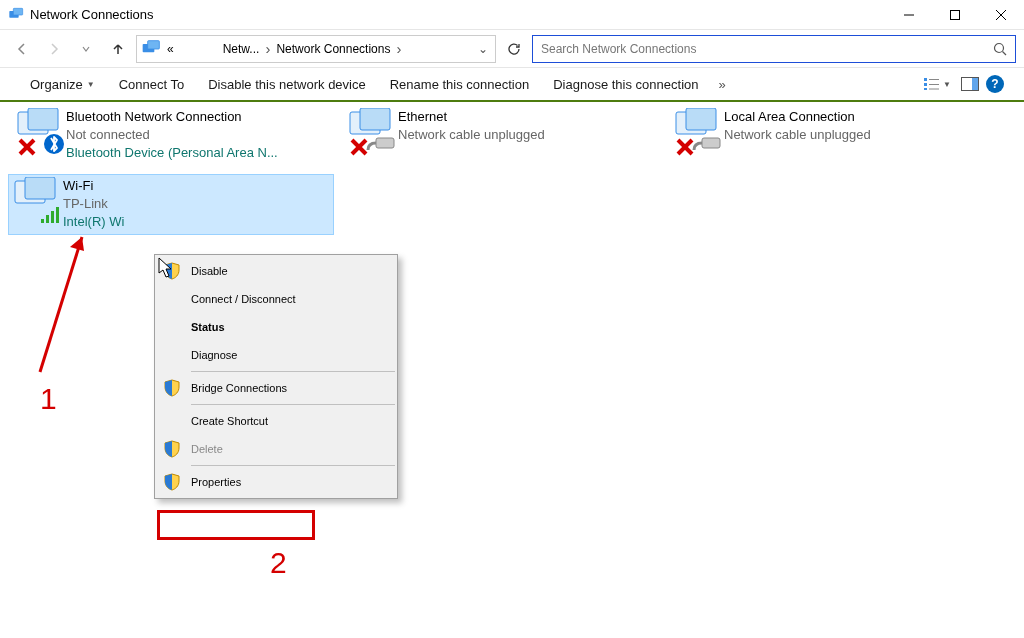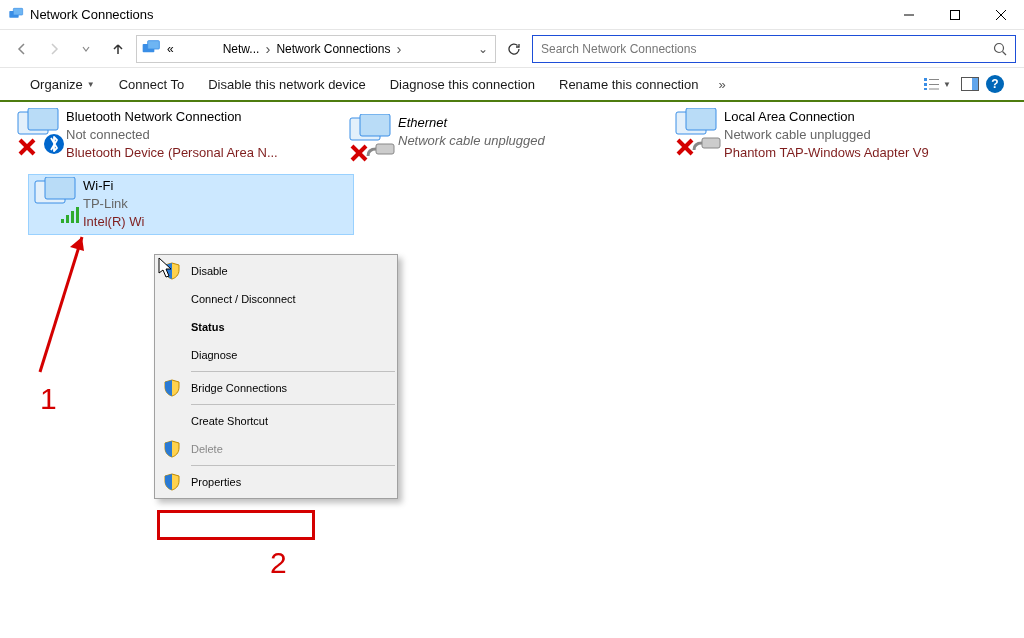--- a/index.html
+++ b/index.html
@@ -32,21 +32,21 @@
   .help-icon { width:18px;height:18px;border-radius:50%;background:#0067b8;color:#fff;display:flex;align-items:center;justify-content:center;font-size:12px;font-weight:bold;}
 
   .content { position: relative; padding: 8px 12px; height: calc(100% - 30px - 38px - 34px); background: #fff; }
 
   .adapter { position: absolute; width: 320px; display: flex; align-items: flex-start; gap: 0; }
   .adapter.wide { width: 320px; }
   .adapter-icon { width: 52px; height: 48px; position: relative; flex-shrink:0;}
   .adapter-info { display: flex; flex-direction: column; line-height: 1.4; font-size: 13px; }
   .adapter-info .name { color:#000; }
   .adapter-info .status { color:#666; }
-  .adapter-info .device { color:#7f1d1d; white-space: nowrap; overflow:hidden; text-overflow: ellipsis; max-width: 248px;}
+  .adapter-info .device { color:#0f766e; white-space: nowrap; overflow:hidden; text-overflow: ellipsis; max-width: 248px;}
 
   .adapter.selected { background: #cce8ff; border: 1px solid #99d1ff; padding: 2px; }
   .adapter.selected .adapter-info { }
 
   .context-menu { position:absolute; left:164px; top:255px; width:244px; background:#f0f0f0; border:1px solid #a0a0a0; box-shadow: 4px 4px 6px rgba(0,0,0,0.25); font-size:11px; padding:2px 0;}
   .cm-item { height:28px; display:flex; align-items:center; padding-left:36px; position:relative; color:#000;}
   .cm-item.disabled { color:#888; }
   .cm-item.bold { font-weight:700;}
   .cm-item .shield { position:absolute; left:8px; width:18px; height:18px; }
   .cm-sep { height:1px; background:#c0c0c0; margin:2px 2px 2px 36px; }
@@ -139,24 +139,24 @@
       <span>Organize</span>
       <span class="dd">▼</span>
     </div>
   <div class="tb-item">
       <span>Connect To</span>
     </div>
   <div class="tb-item">
       <span>Disable this network device</span>
     </div>
   <div class="tb-item">
+      <span>Rename this connection</span>
+    </div>
+  <div class="tb-item">
       <span>Diagnose this connection</span>
-    </div>
-  <div class="tb-item">
-      <span>Rename this connection</span>
     </div>
   <div class="tb-overflow">»</div>
   <div class="tb-spacer"></div>
   <div class="view-split">
     <svg width="18" height="16" viewBox="0 0 18 16">
         <rect x="1" y="2" width="3" height="3" fill="#3a8ee6"></rect>
         <rect x="1" y="7" width="3" height="3" fill="#3a8ee6"></rect>
         <rect x="1" y="12" width="3" height="2" fill="#3a8ee6"></rect>
         <line x1="6" y1="3.5" x2="16" y2="3.5" stroke="#888"></line>
         <line x1="6" y1="8.5" x2="16" y2="8.5" stroke="#888"></line>
@@ -188,21 +188,21 @@
           </g>
       </svg>
     </div>
     <div class="adapter-info">
       <span class="name">Bluetooth Network Connection</span>
       <span class="status">Not connected</span>
       <span class="device">Bluetooth Device (Personal Area N...</span>
     </div>
   </div>
 
-  <div class="adapter wide" style="left:346px; top:12px;font-style:italic;">
+  <div class="adapter wide" style="left:346px; top:6px;">
     <div class="adapter-icon">
       <svg viewBox="0 0 52 48" width="52" height="48">
         <rect x="4" y="4" width="30" height="22" rx="2" fill="#e3f0fb" stroke="#3a8ee6"></rect>
         <rect x="14" y="0" width="30" height="22" rx="2" fill="#b9dcf7" stroke="#3a8ee6"></rect>
         <rect x="30" y="30" width="18" height="10" rx="2" fill="#ccc" stroke="#888"></rect>
         <path d="M30 35 Q22 35 22 42" stroke="#888" stroke-width="3" fill="none"></path>
         <g transform="translate(6,32)">
             <line x1="0" y1="0" x2="14" y2="14" stroke="#d40000" stroke-width="4"></line>
             <line x1="14" y1="0" x2="0" y2="14" stroke="#d40000" stroke-width="4"></line>
           </g>
@@ -223,25 +223,24 @@
         <path d="M30 35 Q22 35 22 42" stroke="#888" stroke-width="3" fill="none"></path>
         <g transform="translate(6,32)">
             <line x1="0" y1="0" x2="14" y2="14" stroke="#d40000" stroke-width="4"></line>
             <line x1="14" y1="0" x2="0" y2="14" stroke="#d40000" stroke-width="4"></line>
           </g>
       </svg>
     </div>
     <div class="adapter-info">
       <span class="name">Local Area Connection</span>
       <span class="status">Network cable unplugged</span>
-      <span class="device">Phantom TAP-Windows Adapter V9</span>
-    </div>
-  </div>
-
-  <div class="adapter selected" style="left:28px; top:72px; width:326px;">
+    </div>
+  </div>
+
+  <div class="adapter selected" style="left:8px; top:72px; width:326px;">
     <div class="adapter-icon">
       <svg viewBox="0 0 52 48" width="52" height="48">
         <rect x="4" y="4" width="30" height="22" rx="2" fill="#e3f0fb" stroke="#3a8ee6"></rect>
         <rect x="14" y="0" width="30" height="22" rx="2" fill="#b9dcf7" stroke="#3a8ee6"></rect>
         <g transform="translate(30,28)">
           <rect x="0" y="14" width="3" height="4" fill="#2eab2e"></rect>
           <rect x="5" y="10" width="3" height="8" fill="#2eab2e"></rect>
           <rect x="10" y="6" width="3" height="12" fill="#2eab2e"></rect>
           <rect x="15" y="2" width="3" height="16" fill="#2eab2e"></rect>
         </g>

